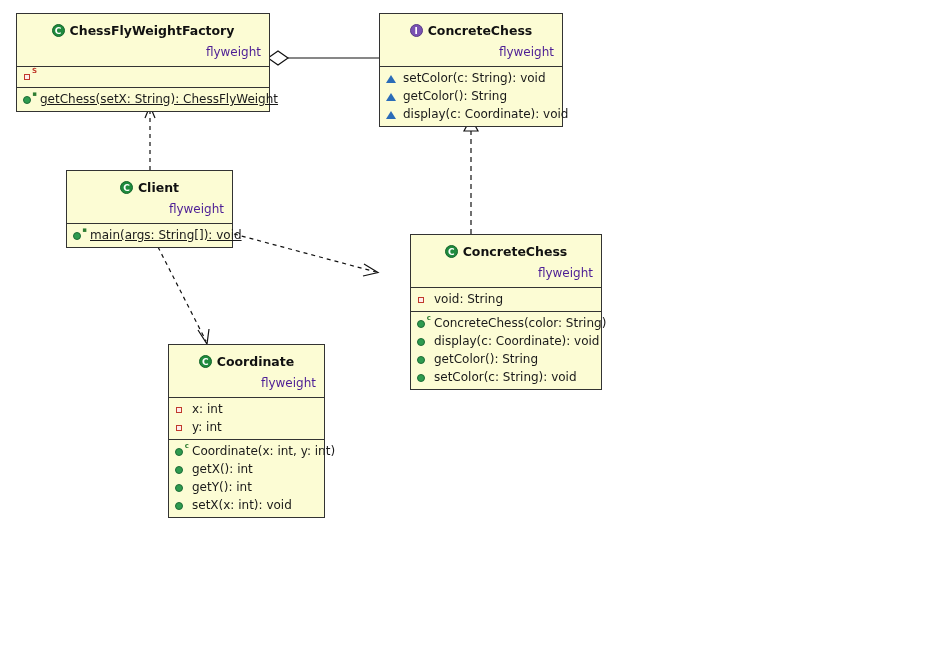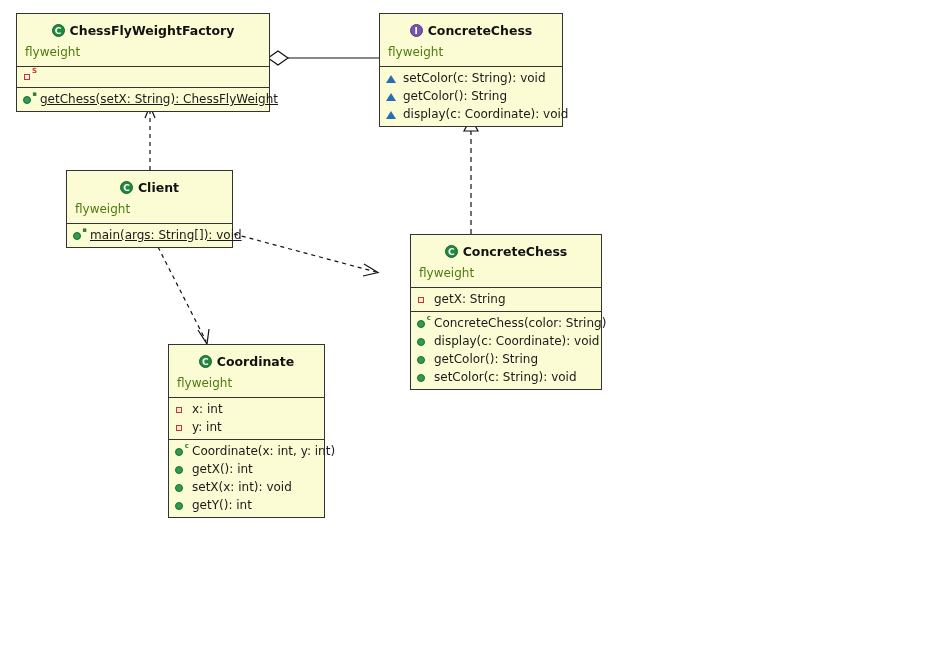--- a/index.html
+++ b/index.html
@@ -42,22 +42,22 @@
   .cls-name {
     font-size: 12.5px;
     font-weight: bold;
     color: #111111;
     white-space: nowrap;
     display: inline-block;
     vertical-align: middle;
   }
   .cls-pkg {
     font-size: 12px;
-    color: #4d7c0f;
-    text-align: left;
+    color: #4c1d95;
+    text-align: right;
     margin-top: 6px;
     white-space: nowrap;
   }
   .divider {
     border-top: 1px solid #333333;
     height: 0;
     font-size: 0;
     line-height: 0;
   }
   .divider.double {
@@ -263,21 +263,21 @@
         </div>
       </div>
       <div class="uml-class" style="left: 379px; top: 234px; width: 192px; margin-left: 31px;">
         <div class="cls-header"><span class="title-icon cls">C</span><span class="cls-name">ConcreteChess</span><div class="cls-pkg">flyweight</div></div>
         <div class="divider"></div>
         <div class="member-group">
           <div class="member">
             <span class="ic ic-field-private">
               <span class="glyph"></span>
             </span>
-            <span class="mtext">getX: String</span>
+            <span class="mtext">void: String</span>
           </div>
         </div>
         <div class="divider"></div>
         <div class="member-group">
           <div class="member">
             <span class="ic ic-method-public">
               <span class="glyph"></span>
               <span class="badge badge-ctor">c</span>
             </span>
             <span class="mtext">ConcreteChess(color: String)</span>
@@ -331,24 +331,24 @@
           <div class="member">
             <span class="ic ic-method-public">
               <span class="glyph"></span>
             </span>
             <span class="mtext">getX(): int</span>
           </div>
           <div class="member">
             <span class="ic ic-method-public">
               <span class="glyph"></span>
             </span>
+            <span class="mtext">getY(): int</span>
+          </div>
+          <div class="member">
+            <span class="ic ic-method-public">
+              <span class="glyph"></span>
+            </span>
             <span class="mtext">setX(x: int): void</span>
-          </div>
-          <div class="member">
-            <span class="ic ic-method-public">
-              <span class="glyph"></span>
-            </span>
-            <span class="mtext">getY(): int</span>
           </div>
         </div>
       </div>
     </div>
 </div>
 
 </body></html>

